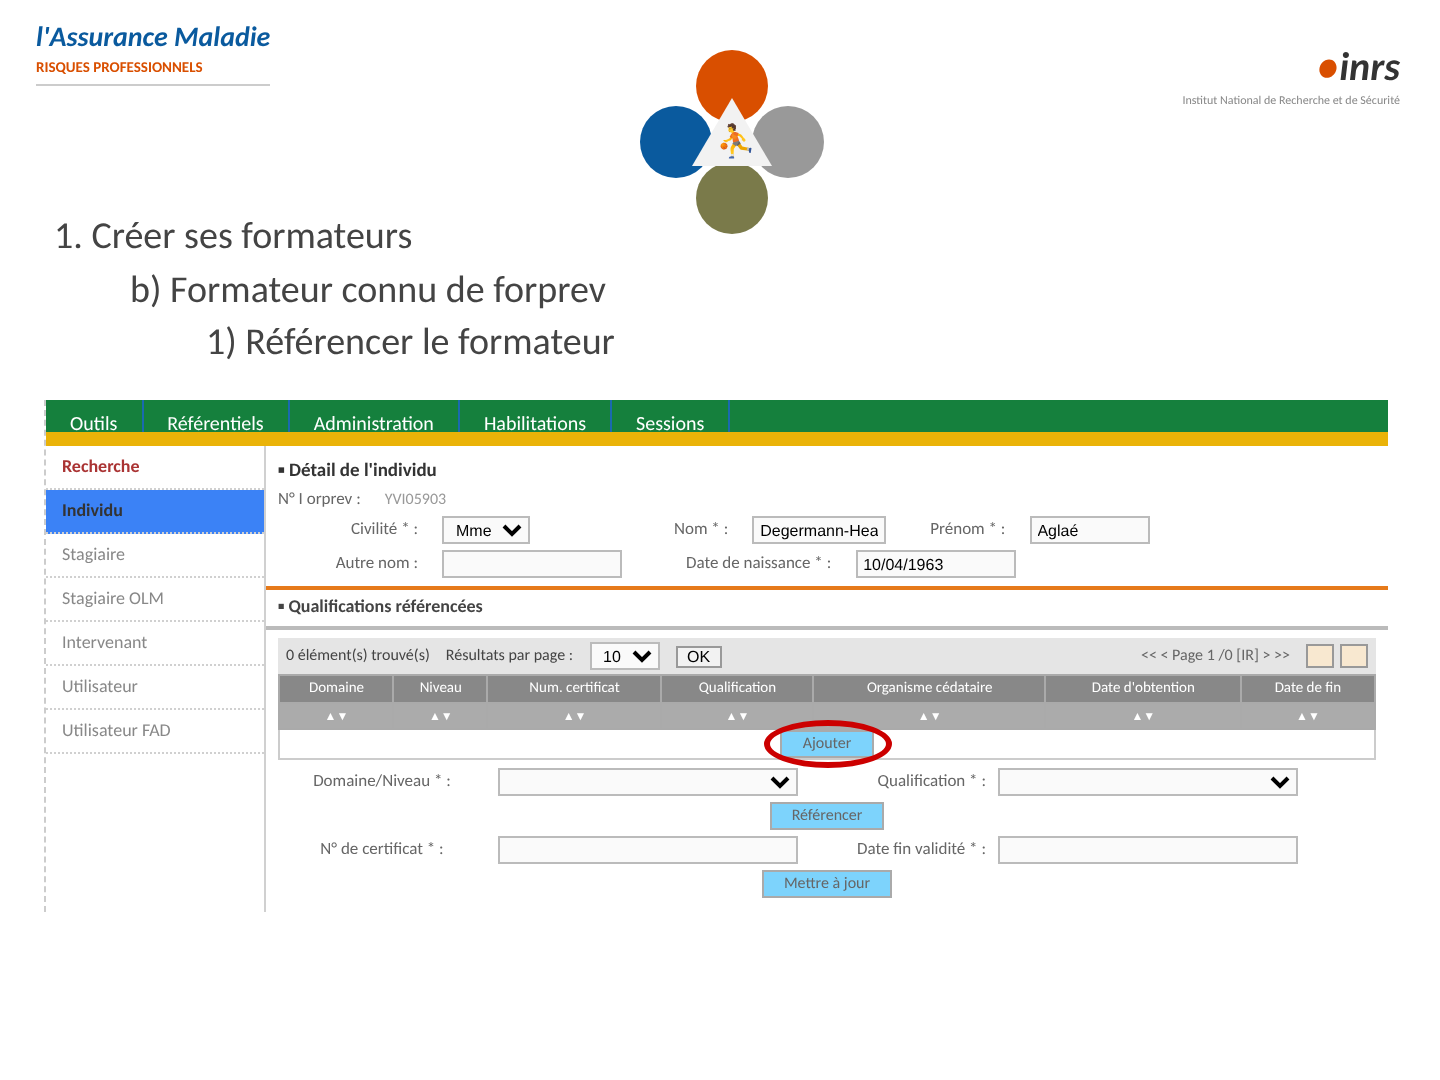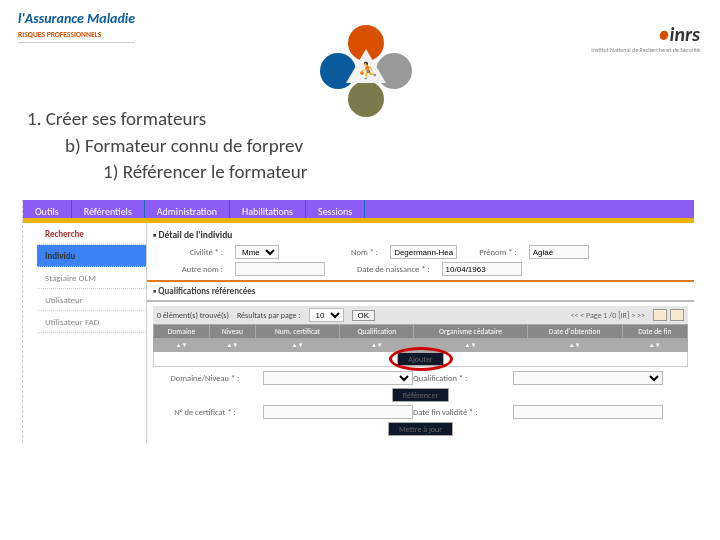--- a/index.html
+++ b/index.html
@@ -22,24 +22,24 @@
   .logo-right-main { font-size:20px; font-style:italic; }
   .logo-right-main .i-dot { color:#d94f00; }
   .logo-right-main .inrs-text { color:#333; font-weight:bold; }
   .logo-right-sub { color:#888; font-size:6px; }
 
   .title-block { position:absolute; top:106px; left:27px; color:#444; }
   .title-line { font-size:19px; line-height:1.4; }
 
   .app { position:absolute; top:200px; left:22px; width:672px; border-left:1px dashed #ccc; }
 
-  .menubar { background:#8b5cf6; color:#fff; display:flex; height:23px; border-bottom:5px solid #eab308; font-size:10px; }
+  .menubar { background:#15803d; color:#fff; display:flex; height:23px; border-bottom:7px solid #eab308; font-size:10px; }
   .menubar div { padding:5px 12px; border-right:1px solid #1a6ab0; }
 
-  .body-area { display:flex; font-size:9px; color:#444;margin-left:14px; }
+  .body-area { display:flex; font-size:9px; color:#444; }
   .sidebar { width:110px; border-right:1px solid #d0d0d0; }
   .sb-item { padding:5px 8px; border-bottom:1px dotted #d0d0d0; color:#888; }
   .sb-recherche { color:#a33; font-weight:bold; }
   .sb-individu { background:#3b82f6; color:#333; font-weight:bold; }
 
   .main { flex:1; padding:4px 6px; }
   .sect-title { font-weight:bold; color:#333; font-size:9.5px; margin:2px 0 4px; }
   .row { display:flex; align-items:center; margin-bottom:3px; gap:12px; }
   .lbl { color:#666; font-size:8.5px; }
   .inp { border:1px solid #bbb; background:#fafafa; padding:1px 3px; font-size:8px; height:14px; }
@@ -52,27 +52,27 @@
 
   .results-row { display:flex; align-items:center; gap:8px; background:#e5e5e5; padding:2px 4px; margin:3px 0 0; font-size:8px; }
   .btn-ok { border:1px solid #999; background:#f2f2f2; padding:0 5px; font-size:8px; }
 
   .tbl { width:100%; border-collapse:collapse; font-size:7.5px; }
   .tbl th { background:#888; color:#fff; padding:2px 3px; border:1px solid #aaa; font-weight:normal; }
   .tbl td { border:1px solid #ccc; height:12px; }
   .sort { font-size:6px; opacity:.7; }
 
   .ajouter-row { text-align:center; position:relative; }
-  .btn-small { border:1px solid #aaa; background:#0f172a; padding:1px 10px; font-size:8px; color:#666; display:inline-block; }
+  .btn-small { border:1px solid #aaa; background:#7dd3fc; padding:1px 10px; font-size:8px; color:#666; display:inline-block; }
   .red-circle { position:absolute; border:3px solid #c00; border-radius:50%/50%; width:64px; height:24px; top:-5px; left:50%; transform:translateX(-50%); pointer-events:none; }
 
   .form-sect { margin-top:4px; }
   .form-row { display:flex; align-items:center; margin-bottom:3px; }
   .form-lbl { width:110px; text-align:center; padding-right:6px; color:#666; font-size:8.5px; }
-  .form-lbl2 { width:100px; padding-right:6px; color:#666; font-size:8.5px; }
+  .form-lbl2 { width:100px; text-align:right; padding-right:6px; color:#666; font-size:8.5px; }
   .form-inp { flex:0 0 150px; }
   .centered-btn { text-align:center; margin:3px 0; }
 
   .icons-tr { display:flex; gap:3px; }
   .mini-icon { width:14px; height:12px; border:1px solid #999; background:#f8e8d0; }
 </style>
 </head>
 <body>
 
 <div class="header">
@@ -107,28 +107,34 @@
     <div>Référentiels</div>
     <div>Administration</div>
     <div>Habilitations</div>
     <div>Sessions</div>
   </div>
 
   <div class="body-area">
     <div class="sidebar">
       <div class="sb-item sb-recherche">Recherche</div>
       <div class="sb-item sb-individu">Individu</div>
+      <div class="sb-item">Stagiaire</div>
       <div class="sb-item">Stagiaire OLM</div>
+      <div class="sb-item">Intervenant</div>
       <div class="sb-item">Utilisateur</div>
       <div class="sb-item">Utilisateur FAD</div>
     </div>
 
     <div class="main">
       <div class="sect-title">▪ <span>Détail de l'individu</span></div>
 
+      <div class="row">
+        <span class="lbl">N° I orprev :</span>
+        <span style="font-size:8px;color:#999;">YVI05903</span>
+      </div>
       <div class="row">
         <span class="lbl" style="width:70px;text-align:right;">Civilité * :</span>
         <select class="sel"><option>Mme</option></select>
         <span class="lbl" style="margin-left:60px;">Nom * :</span>
         <input class="inp" style="width: 67px;" value="Degermann-Heaujois">
         <span class="lbl" style="margin-left:10px;text-align:center;">Prénom * :</span>
         <input class="inp" style="width: 60px;" value="Aglaé">
       </div>
       <div class="row">
         <span class="lbl" style="width:70px;text-align:right;">Autre nom  :</span>

